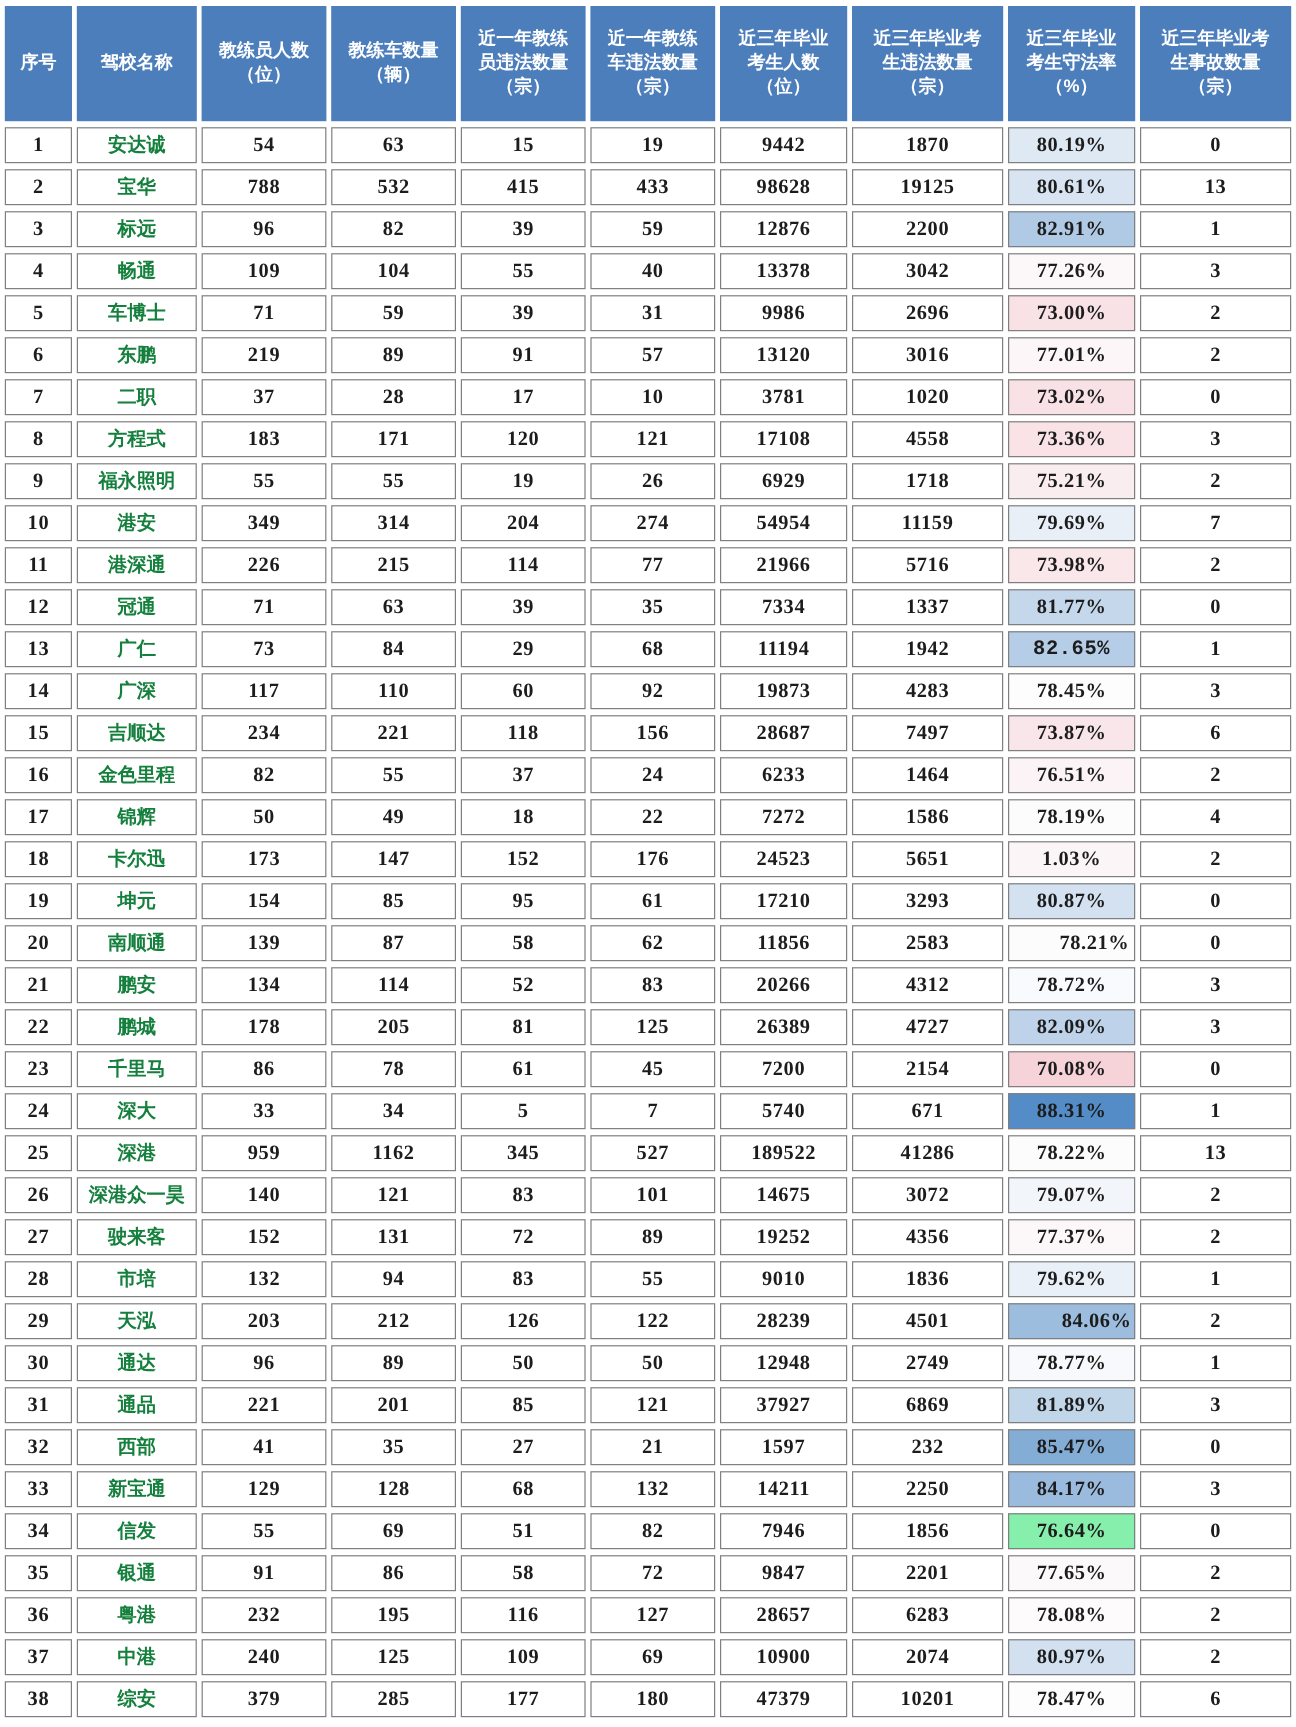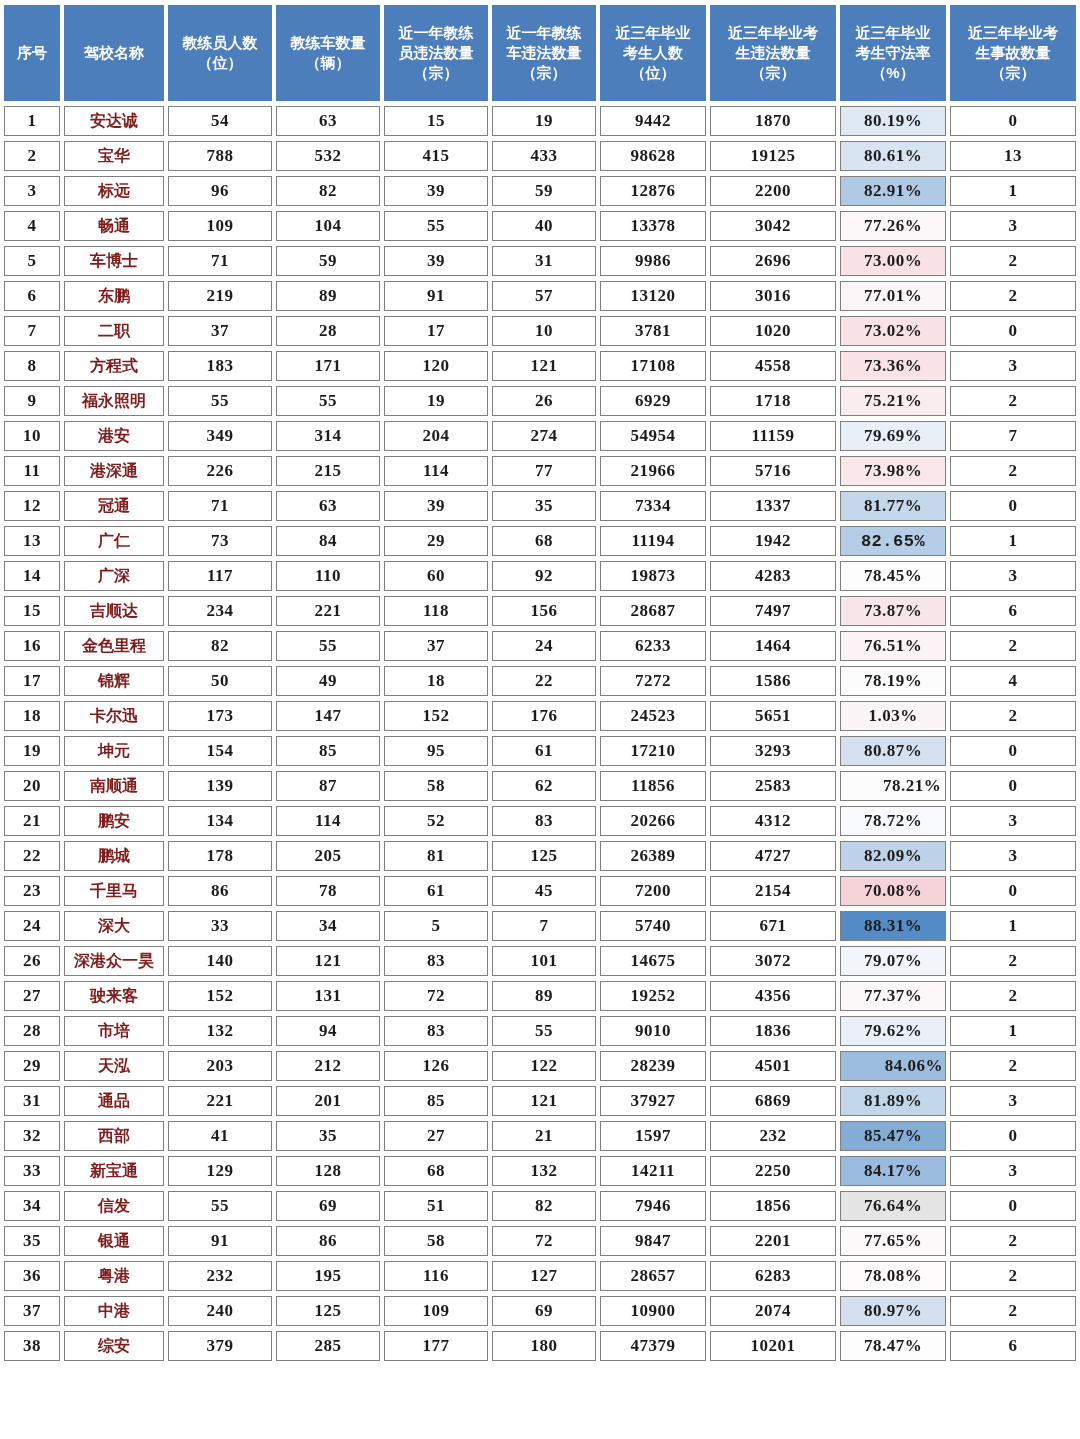--- a/index.html
+++ b/index.html
@@ -46,21 +46,21 @@
     color: #1c1c1c;
   }
   td.c-num {
     font-family: "Liberation Serif", "DejaVu Serif", serif;
     font-size: 17px;
     letter-spacing: 0.5px;
   }
   td.c-name {
     font-family: "Liberation Sans", "DejaVu Sans", sans-serif;
     font-size: 16px;
-    color: #7f1d1d;
+    color: #15803d;
   }
 </style>
 </head>
 <body>
 
 <div class="page">
   <table class="school-table">
     <colgroup>
       <col style="width:56px">
       <col style="width:100px">
@@ -384,20 +384,32 @@
           <td class="c-num">33</td>
           <td class="c-num">34</td>
           <td class="c-num">5</td>
           <td class="c-num">7</td>
           <td class="c-num">5740</td>
           <td class="c-num">671</td>
           <td class="c-num" style="background: rgb(83, 140, 198);">88.31%</td>
           <td class="c-num">1</td>
         </tr>
         <tr>
+          <td class="c-num">25</td>
+          <td class="c-name">深港</td>
+          <td class="c-num">959</td>
+          <td class="c-num">1162</td>
+          <td class="c-num">345</td>
+          <td class="c-num">527</td>
+          <td class="c-num">189522</td>
+          <td class="c-num">41286</td>
+          <td class="c-num" style="background: rgb(253, 252, 253);">78.22%</td>
+          <td class="c-num">13</td>
+        </tr>
+        <tr>
           <td class="c-num">26</td>
           <td class="c-name">深港众一昊</td>
           <td class="c-num">140</td>
           <td class="c-num">121</td>
           <td class="c-num">83</td>
           <td class="c-num">101</td>
           <td class="c-num">14675</td>
           <td class="c-num">3072</td>
           <td class="c-num" style="background: rgb(242, 246, 251);">79.07%</td>
           <td class="c-num">2</td>
@@ -432,20 +444,32 @@
           <td class="c-num">203</td>
           <td class="c-num">212</td>
           <td class="c-num">126</td>
           <td class="c-num">122</td>
           <td class="c-num">28239</td>
           <td class="c-num">4501</td>
           <td class="c-num" style="background: rgb(156, 189, 222); text-align: right;">84.06%</td>
           <td class="c-num">2</td>
         </tr>
         <tr>
+          <td class="c-num">30</td>
+          <td class="c-name">通达</td>
+          <td class="c-num">96</td>
+          <td class="c-num">89</td>
+          <td class="c-num">50</td>
+          <td class="c-num">50</td>
+          <td class="c-num">12948</td>
+          <td class="c-num">2749</td>
+          <td class="c-num" style="background: rgb(248, 249, 252);">78.77%</td>
+          <td class="c-num">1</td>
+        </tr>
+        <tr>
           <td class="c-num">31</td>
           <td class="c-name">通品</td>
           <td class="c-num">221</td>
           <td class="c-num">201</td>
           <td class="c-num">85</td>
           <td class="c-num">121</td>
           <td class="c-num">37927</td>
           <td class="c-num">6869</td>
           <td class="c-num" style="background: rgb(194, 214, 234);">81.89%</td>
           <td class="c-num">3</td>
@@ -476,21 +500,21 @@
         </tr>
         <tr>
           <td class="c-num">34</td>
           <td class="c-name">信发</td>
           <td class="c-num">55</td>
           <td class="c-num">69</td>
           <td class="c-num">51</td>
           <td class="c-num">82</td>
           <td class="c-num">7946</td>
           <td class="c-num">1856</td>
-          <td class="c-num" style="background: #e5e5e5; text-align: center;">76.64%</td>
+          <td class="c-num" style="background: #86efac; text-align: center;">76.64%</td>
           <td class="c-num">0</td>
         </tr>
         <tr>
           <td class="c-num">35</td>
           <td class="c-name">银通</td>
           <td class="c-num">91</td>
           <td class="c-num">86</td>
           <td class="c-num">58</td>
           <td class="c-num">72</td>
           <td class="c-num">9847</td>

